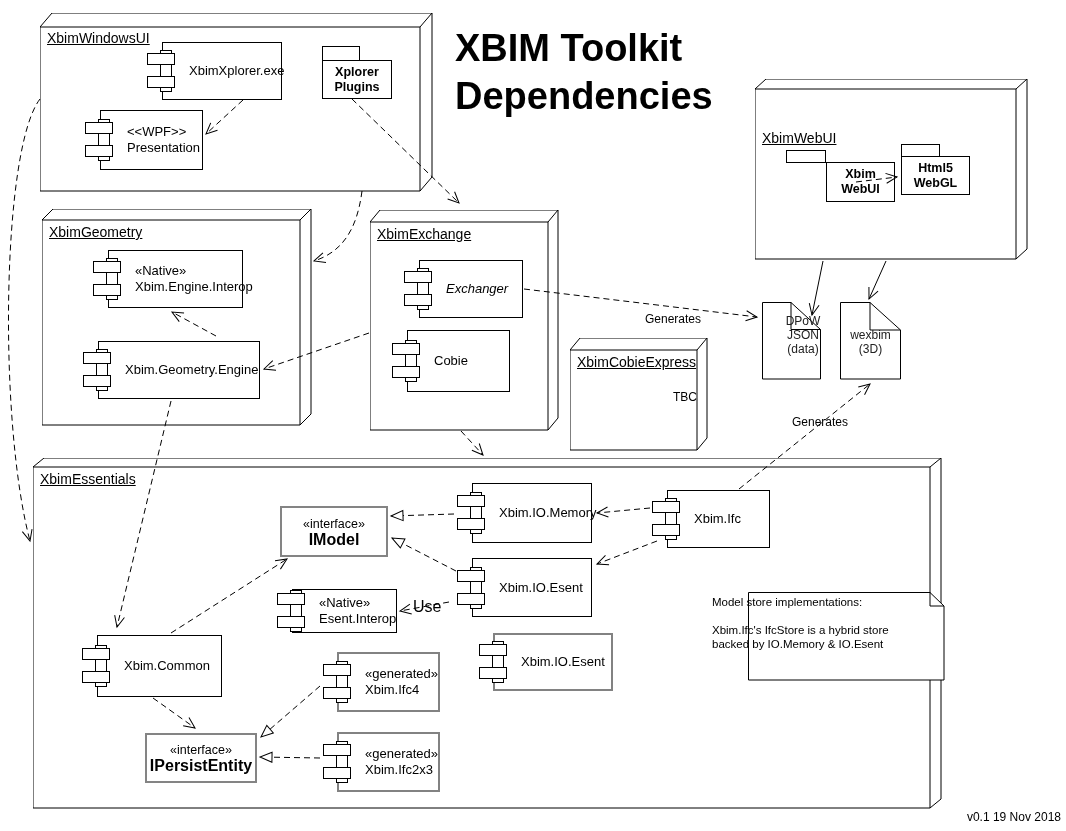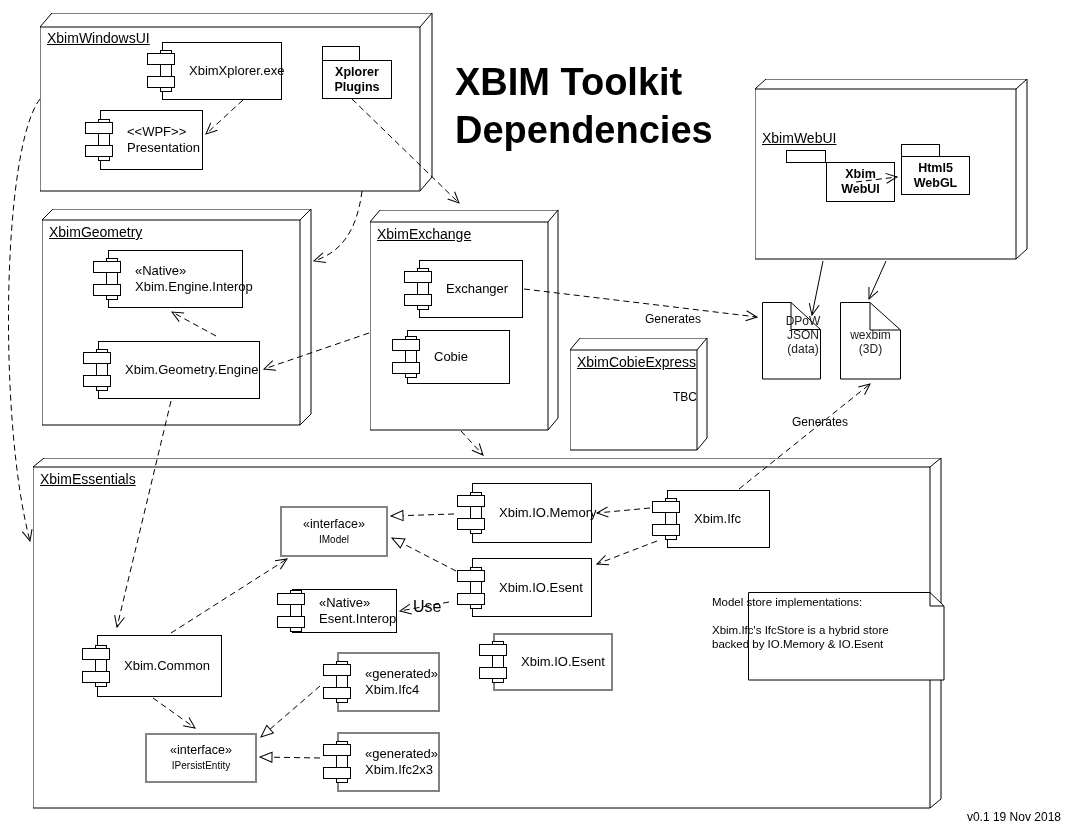--- a/index.html
+++ b/index.html
@@ -15,33 +15,33 @@
   .cbar{position:absolute;left:-3px;top:50%;margin-top:-21px;width:12px;height:42px;background:#fff;border:1px solid #000;box-sizing:border-box;}
   .ctab{position:absolute;left:-16px;width:28px;height:12px;background:#fff;border:1px solid #000;box-sizing:border-box;}
   .ct1{top:50%;margin-top:-18px;}
   .ct2{top:50%;margin-top:5px;}
   .clabel{position:absolute;left:26px;right:2px;top:50%;transform:translateY(-50%);
           font-size:13px;line-height:16px;}
   
   .cls{position:absolute;background:#fff;border:2px solid #848484;box-sizing:border-box;
        display:flex;flex-direction:column;justify-content:center;text-align:center;
        font-size:12.5px;line-height:16px;}
-  .cls .nm{font-weight:normal;font-size:10px;}
+  .cls .nm{font-weight:bold;font-size:16px;}
   
   .ftab{position:absolute;background:#fff;border:1px solid #000;box-sizing:border-box;}
   .fbody{position:absolute;background:#fff;border:1px solid #000;box-sizing:border-box;
          display:flex;flex-direction:column;align-items:center;justify-content:center;
          text-align:center;font-weight:bold;font-size:12.5px;line-height:15px;}
   
   .doctext{position:absolute;width:100%;text-align:center;font-size:12px;line-height:14px;color:#222;}
   .notetext{position:absolute;left:4px;top:3px;right:3px;font-size:11.5px;line-height:14px;}
   .notegap{height:14px;}
   
   .small-label{position:absolute;font-size:12px;white-space:nowrap;}
-  .title{position:absolute;left:455px;top:24px;font-size:38px;line-height:48px;font-weight:bold;white-space:nowrap;margin-top:34px;}
+  .title{position:absolute;left:455px;top:24px;font-size:38px;line-height:48px;font-weight:bold;white-space:nowrap;}
   #wires{position:absolute;left:0;top:0;pointer-events:none;z-index:50;}
 </style>
 </head>
 <body>
 
 <div id="canvas">
 
   <svg class="abs" style="left:40px;top:13px;" width="393" height="179">
     <path d="M0,14 L12,0 L392,0 L392,164 L380,178 L0,178 Z" fill="#fff" stroke="#000"></path>
     <path d="M0,14 L380,14 L380,178 M380,14 L392,0" fill="none" stroke="#000"></path>
@@ -128,30 +128,30 @@
 
   <div class="comp" style="left:98px;top:341px;width:162px;height:58px;">
     <span class="cbar"></span>
     <span class="ctab ct1"></span>
     <span class="ctab ct2"></span>
     <div class="clabel">
         <div>Xbim.Geometry.Engine</div>
       </div>
   </div>
 
-  <div class="comp" style="left:419px;top:260px;width:104px;height:58px;">
+  <div class="comp" style="left:419px;top:260px;width:104px;height:58px;font-style:italic;">
     <span class="cbar"></span>
     <span class="ctab ct1"></span>
     <span class="ctab ct2"></span>
     <div class="clabel">
         <div>Exchanger</div>
       </div>
   </div>
 
-  <div class="comp" style="left:407px;top:330px;width:103px;height:54px;">
+  <div class="comp" style="left:407px;top:330px;width:103px;height:62px;">
     <span class="cbar"></span>
     <span class="ctab ct1"></span>
     <span class="ctab ct2"></span>
     <div class="clabel">
         <div>Cobie</div>
       </div>
   </div>
 
   <div class="comp" style="left:472px;top:483px;width:120px;height:60px;">
     <span class="cbar"></span>

